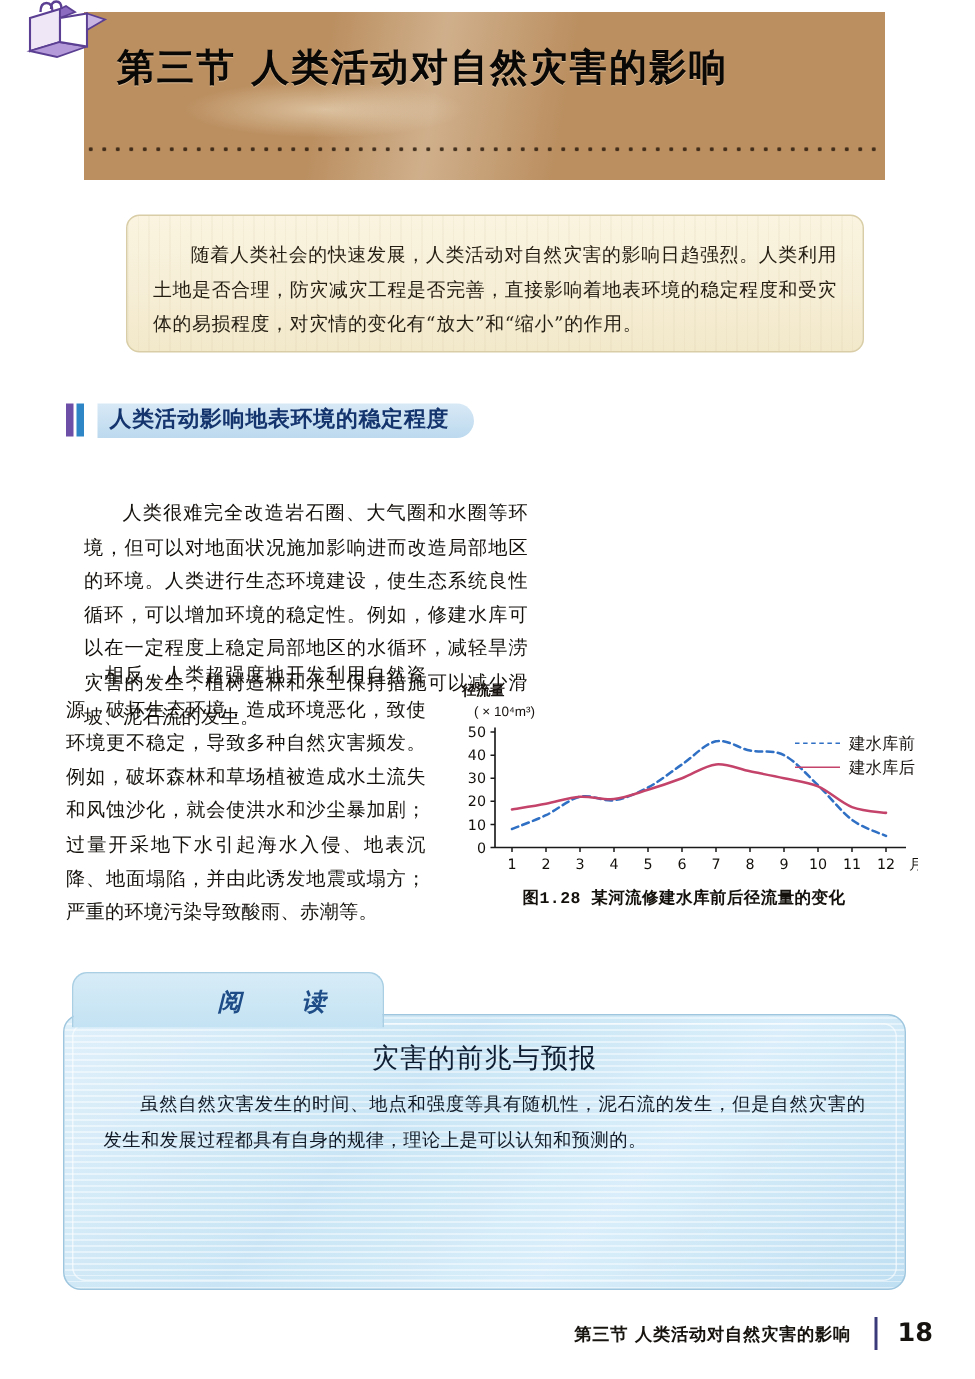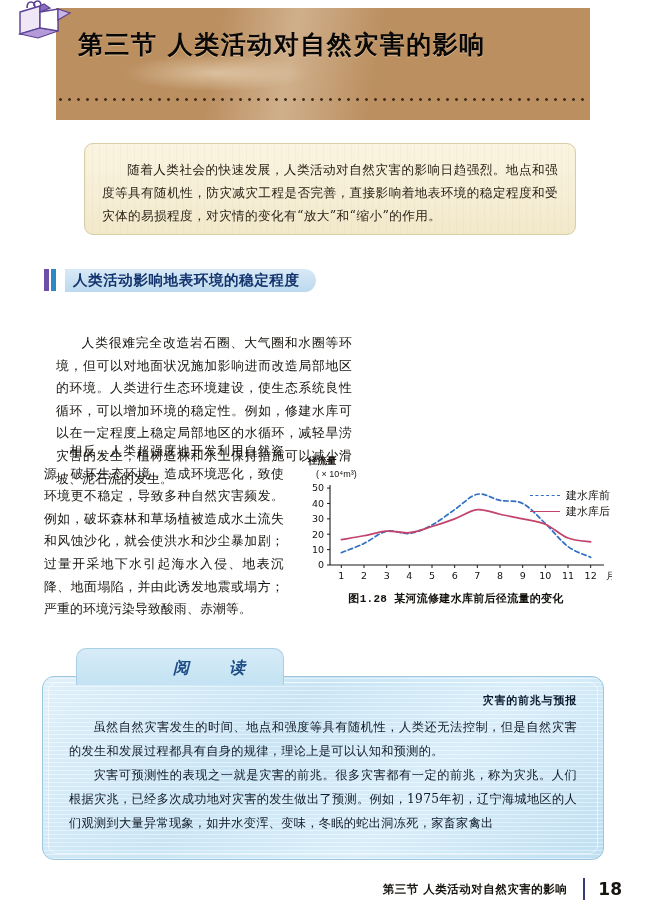--- a/index.html
+++ b/index.html
@@ -235,21 +235,20 @@
     position: absolute;
     left: 48px;
     top: 648px;
     width: 206px;
     height: 36px;
     border-radius: 10px 10px 0 0;
     background: linear-gradient(180deg, #d7ecf7 0%, #c3e2f3 100%);
     border: 1px solid #a9cfe4;
     border-bottom: none;
     z-index: 3;
-    margin-left: 28px;
   }
   .reading-tab-label {
     position: absolute;
     left: 96px;
     top: 9px;
     font-family: "DejaVu Serif", "Liberation Serif", serif;
     font-size: 16px;
     font-style: italic;
     font-weight: bold;
     color: #1d4c86;
@@ -280,24 +279,24 @@
   }
   .reading-box::before {
     content: "";
     position: absolute;
     left: 5px; right: 5px; top: 5px; bottom: 5px;
     border: 1px solid rgba(255,255,255,.6);
     border-radius: 9px;
     pointer-events: none;
   }
   .reading-title {
-    text-align: right;
-    font-family: "DejaVu Sans", "Liberation Sans", sans-serif;
-    font-size: 11px;
-    font-weight: bold;
+    text-align: center;
+    font-family: "DejaVu Sans", "Liberation Sans", sans-serif;
+    font-size: 18px;
+    font-weight: normal;
     color: #0d1c30;
     margin-bottom: 7px;
     letter-spacing: .8px;
   }
   .reading-text {
     font-family: "DejaVu Serif", "Liberation Serif", serif;
     font-size: 12.2px;
     line-height: 24px;
     color: #111a26;
     text-align: justify;
@@ -339,21 +338,21 @@
 </head>
 <body>
 
 <div class="header-banner">
   <div class="header-photo"></div>
   <div class="header-dots"></div>
   <div class="header-title">第三节  人类活动对自然灾害的影响</div>
 </div>
 
 <div class="intro-box">
-  <div class="intro-text">随着人类社会的快速发展，人类活动对自然灾害的影响日趋强烈。地点和强度等具有随机性，防灾减灾工程是否完善，直接影响着地表环境的稳定程度和受灾体的易损程度，对灾情的变化有“放大”和“缩小”的作用。</div>
+  <div class="intro-text">随着人类社会的快速发展，人类活动对自然灾害的影响日趋强烈。人类利用土地是否合理，防灾减灾工程是否完善，直接影响着地表环境的稳定程度和受灾体的易损程度，对灾情的变化有“放大”和“缩小”的作用。</div>
 </div>
 
 <div class="section-heading">
   <div class="heading-bar b1"></div>
   <div class="heading-bar b2"></div>
   <div class="heading-pill">人类活动影响地表环境的稳定程度</div>
 </div>
 
 <div class="body-col-full">
   <p>人类很难完全改造岩石圈、大气圈和水圈等环境，但可以对地面状况施加影响进而改造局部地区的环境。人类进行生态环境建设，使生态系统良性循环，可以增加环境的稳定性。例如，修建水库可以在一定程度上稳定局部地区的水循环，减轻旱涝灾害的发生；植树造林和水土保持措施可以减少滑坡、泥石流的发生。</p>
@@ -436,21 +435,20 @@
   <path d="M26 6 L30 4 L36 8 L26 12 Z" fill="#8a6bc0" stroke="#5b3f92" stroke-width="1.2"></path>
   <path d="M6 34 L26 28 L44 31 L24 38 Z" fill="#b49ad8" stroke="#5b3f92" stroke-width="1.2"></path>
   <path d="M26 12 L44 9 L44 31 L26 28 Z" fill="#ffffff" stroke="#5b3f92" stroke-width="1.4"></path>
   <path d="M44 9 L56 13 L44 20 Z" fill="#c9b5e4" stroke="#5b3f92" stroke-width="1.2"></path>
   <path d="M13 8 q0 -6 4 -6 q4 0 4 6" fill="none" stroke="#5b3f92" stroke-width="1.6"></path>
   <path d="M20 6 q0 -5 3.5 -5 q3.5 0 3.5 5" fill="none" stroke="#5b3f92" stroke-width="1.6"></path>
 </svg>
 
 <div class="reading-box">
   <div class="reading-title">灾害的前兆与预报</div>
-  <p class="reading-text">虽然自然灾害发生的时间、地点和强度等具有随机性，人类还无法控制，但是自然灾害的发生和发展过程都具有自身的规律，理论上是可以认知和预测的。</p>
-  <p class="reading-text">灾害可预测性的表现之一就是灾害的前兆。很多灾害都有一定的前兆，称为灾兆。人们根据灾兆，已经多次成功地对灾害的发生做出了预测。例如，1975年初，辽宁海城地区的人们观测到大量异常现象，如井水变浑、变味，冬眠的蛇出洞冻死，家畜家禽出</p>
+  <p class="reading-text">虽然自然灾害发生的时间、地点和强度等具有随机性，泥石流的发生，但是自然灾害的发生和发展过程都具有自身的规律，理论上是可以认知和预测的。</p>
 </div>
 
 <div class="footer">
   <span class="footer-section">第三节   人类活动对自然灾害的影响</span>
   <span class="footer-divider"></span>
   <span class="footer-page">18</span>
 </div>
 
 </body></html>

